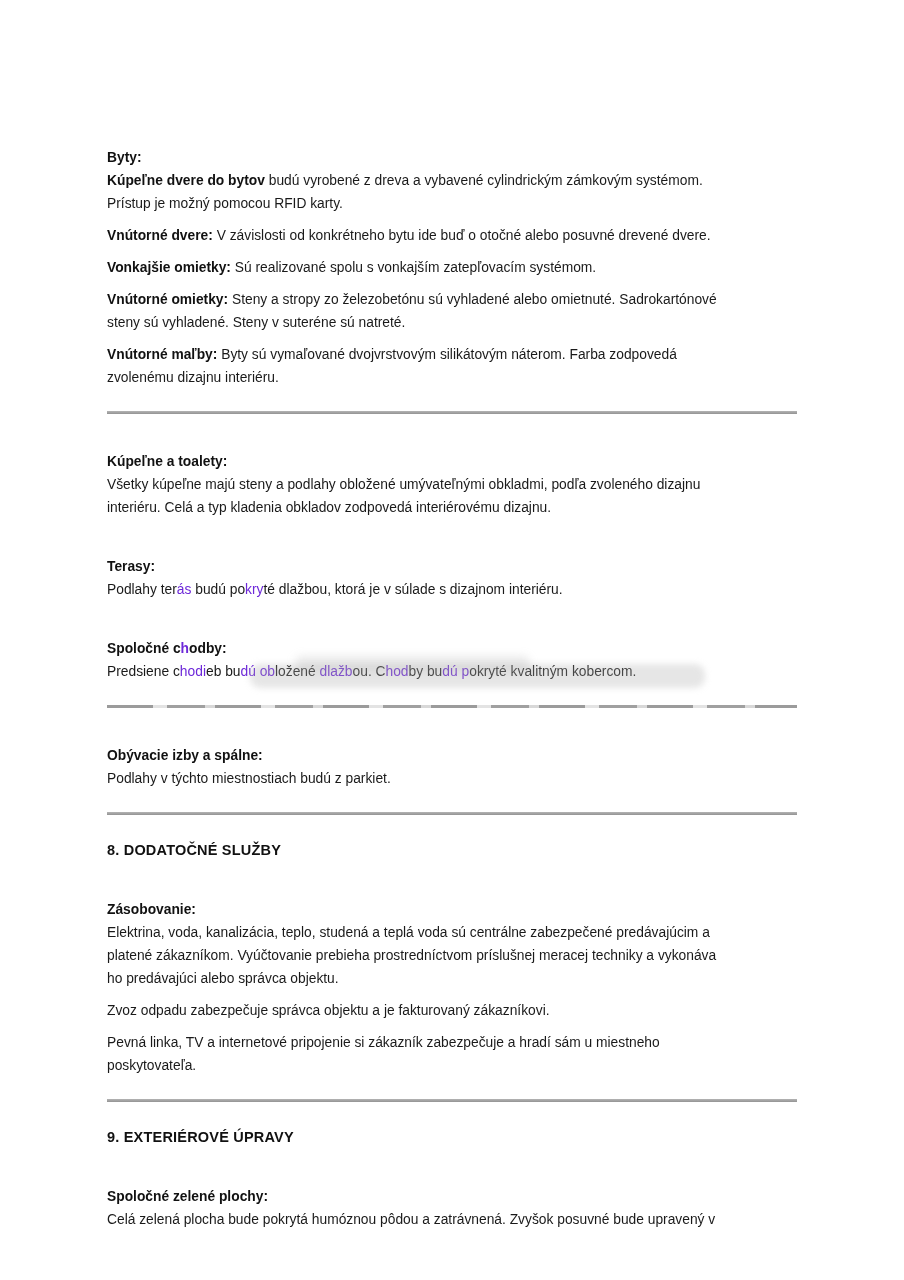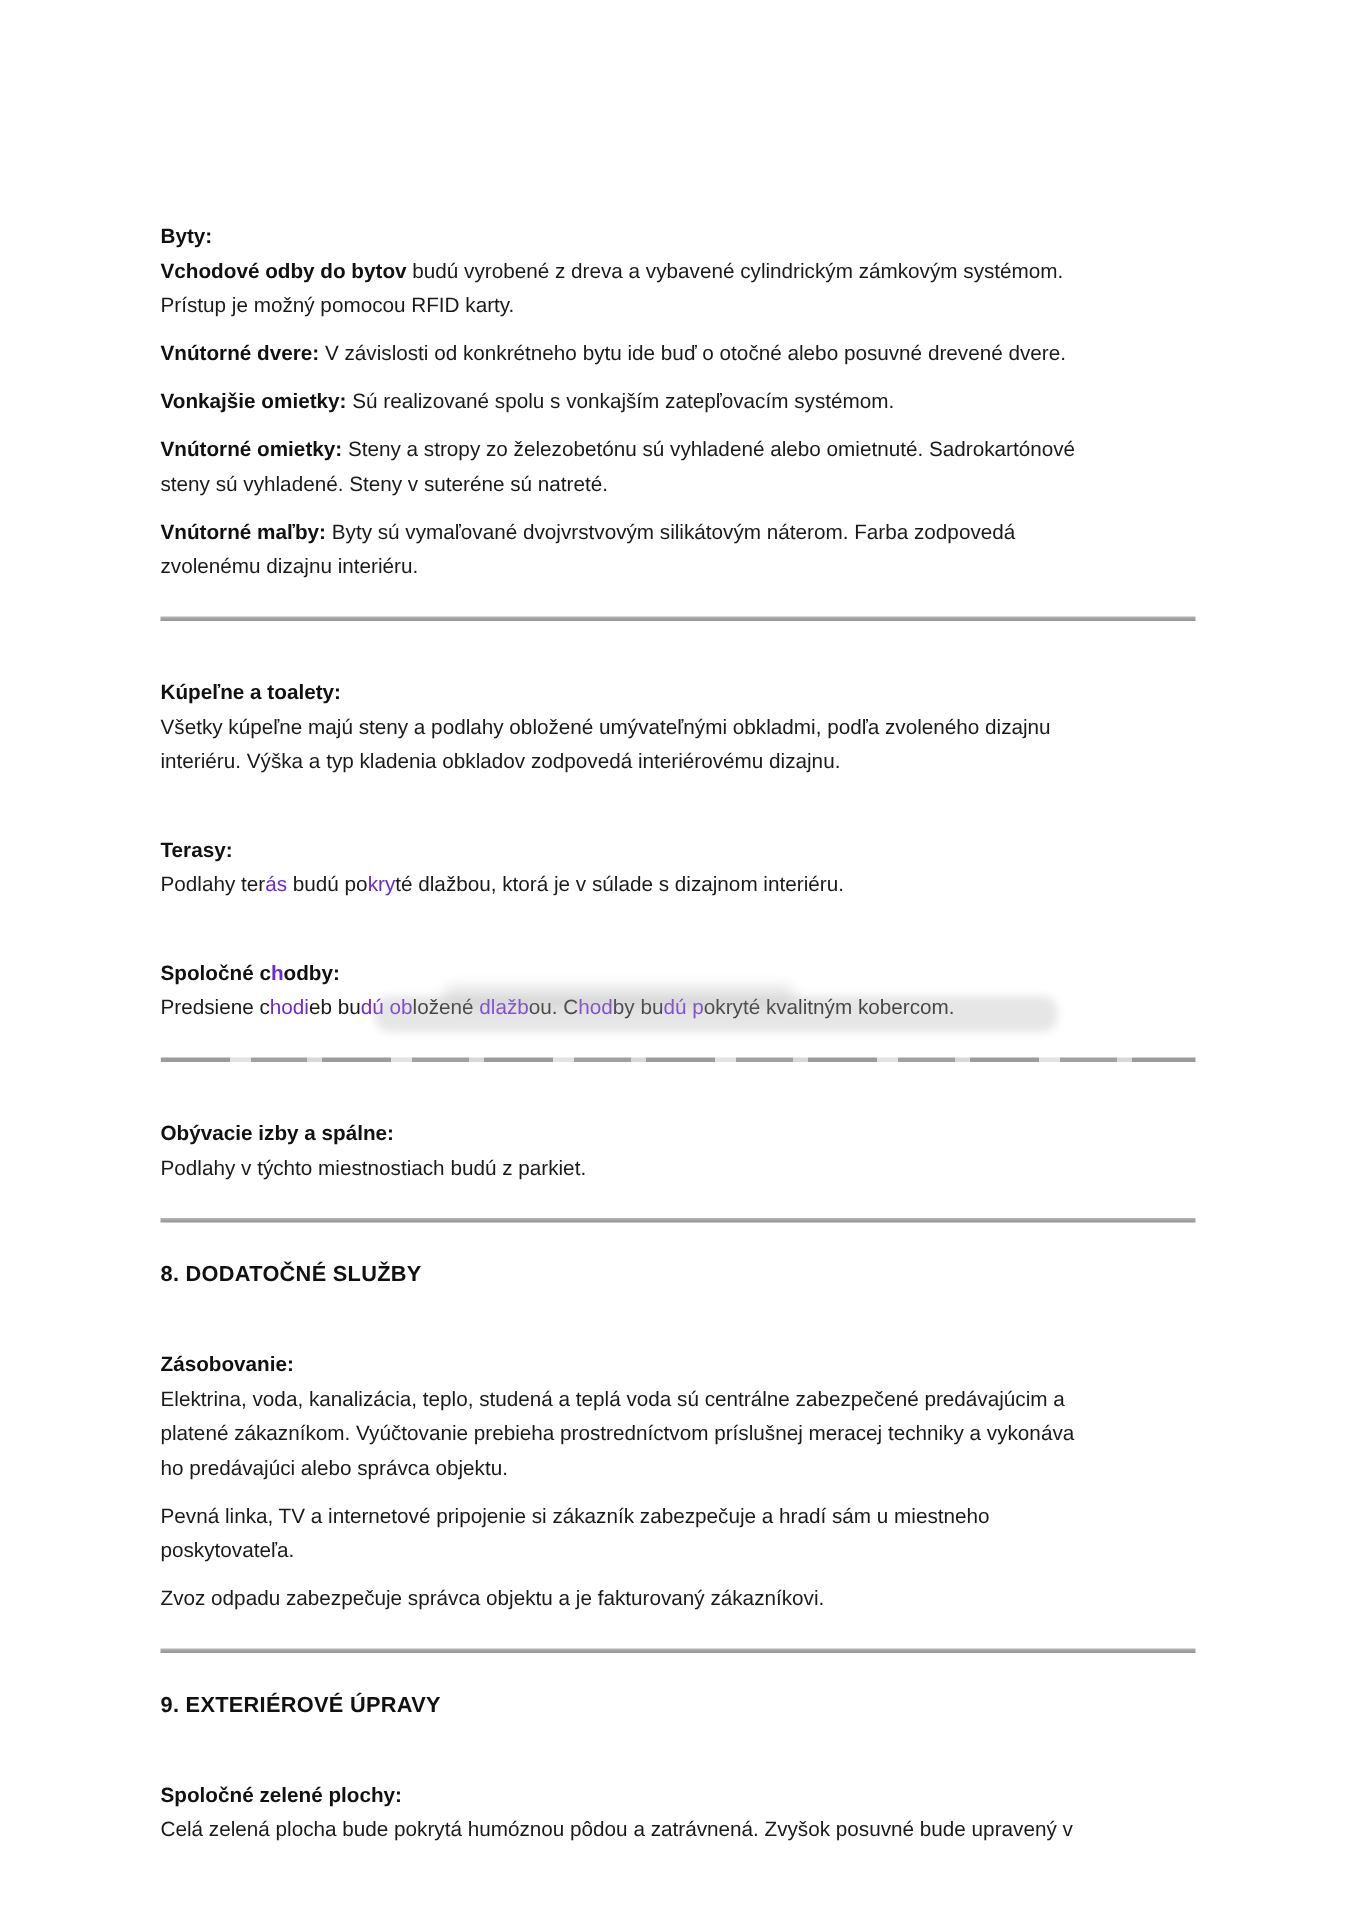--- a/index.html
+++ b/index.html
@@ -24,53 +24,53 @@
   .seg{white-space:pre-wrap;}
 </style>
 </head>
 <body>
 
 <div class="page">
   <div class="content">
 
     <p class="tight"><b>Byty:</b></p>
 
-    <p><b class="seg">Vchodové odby do bytov</b><span class="seg"> budú vyrobené z dreva a vybavené cylindrickým zámkovým systémom.</span><br><span class="seg">Prístup je možný pomocou RFID karty.</span></p>
+    <p><b class="seg">Kúpeľne dvere do bytov</b><span class="seg"> budú vyrobené z dreva a vybavené cylindrickým zámkovým systémom.</span><br><span class="seg">Prístup je možný pomocou RFID karty.</span></p>
 
     <p><b class="seg">Vnútorné dvere:</b><span class="seg"> V závislosti od konkrétneho bytu ide buď o otočné alebo posuvné drevené dvere.</span></p>
 
     <p><b class="seg">Vonkajšie omietky:</b><span class="seg"> Sú realizované spolu s vonkajším zatepľovacím systémom.</span></p>
 
     <p><b class="seg">Vnútorné omietky:</b><span class="seg"> Steny a stropy zo železobetónu sú vyhladené alebo omietnuté. Sadrokartónové</span><br><span class="seg">steny sú vyhladené. Steny v suteréne sú natreté.</span></p>
 
     <p><b class="seg">Vnútorné maľby:</b><span class="seg"> Byty sú vymaľované dvojvrstvovým silikátovým náterom. Farba zodpovedá</span><br><span class="seg">zvolenému dizajnu interiéru.</span></p>
 
     <div class="divider"></div>
 
 
-    <p><span class="lblline">Kúpeľne a toalety:</span><span class="seg">Všetky kúpeľne majú steny a podlahy obložené umývateľnými obkladmi, podľa zvoleného dizajnu</span><br><span class="seg">interiéru. Výška a typ kladenia obkladov zodpovedá interiérovému dizajnu.</span></p>
+    <p><span class="lblline">Kúpeľne a toalety:</span><span class="seg">Všetky kúpeľne majú steny a podlahy obložené umývateľnými obkladmi, podľa zvoleného dizajnu</span><br><span class="seg">interiéru. Celá a typ kladenia obkladov zodpovedá interiérovému dizajnu.</span></p>
 
     <p><span class="lblline">Terasy:</span><span class="seg">Podlahy ter</span><span class="seg dim">ás</span><span class="seg"> budú po</span><span class="seg dim">kry</span><span class="seg">té dlažbou, ktorá je v súlade s dizajnom interiéru.</span></p>
 
     <p><span class="lblline"><b class="seg">Spoločné c</b><b class="seg dim">h</b><b class="seg">odby:</b></span><span class="seg">Predsiene c</span><span class="seg dim">hodi</span><span class="seg">eb bu</span><span class="seg dim">dú</span><span class="seg"> </span><span class="seg dim">ob</span><span class="seg">ložené </span><span class="seg dim">dlažb</span><span class="seg">ou. C</span><span class="seg dim">hod</span><span class="seg">by bu</span><span class="seg dim">dú</span><span class="seg"> </span><span class="seg dim">p</span><span class="seg">okryté kvalitným kobercom.</span></p>
 
     <div class="divider dashed"></div>
 
 
     <p><span class="lblline">Obývacie izby a spálne:</span><span class="seg">Podlahy v týchto miestnostiach budú z parkiet.</span></p>
 
     <div class="divider"></div>
 
     <h2>8. DODATOČNÉ SLUŽBY</h2>
 
     <p><span class="lblline">Zásobovanie:</span><span class="seg">Elektrina, voda, kanalizácia, teplo, studená a teplá voda sú centrálne zabezpečené predávajúcim a</span><br><span class="seg">platené zákazníkom. Vyúčtovanie prebieha prostredníctvom príslušnej meracej techniky a vykonáva</span><br><span class="seg">ho predávajúci alebo správca objektu.</span></p>
 
+    <p><span class="seg">Zvoz odpadu zabezpečuje správca objektu a je fakturovaný zákazníkovi.</span></p>
+
     <p><span class="seg">Pevná linka, TV a internetové pripojenie si zákazník zabezpečuje a hradí sám u miestneho</span><br><span class="seg">poskytovateľa.</span></p>
-
-    <p><span class="seg">Zvoz odpadu zabezpečuje správca objektu a je fakturovaný zákazníkovi.</span></p>
 
     <div class="divider"></div>
 
     <h2>9. EXTERIÉROVÉ ÚPRAVY</h2>
 
     <p><span class="lblline">Spoločné zelené plochy:</span><span class="seg">Celá zelená plocha bude pokrytá humóznou pôdou a zatrávnená. Zvyšok posuvné bude upravený v</span></p>
 
   </div>
 
   <div class="smudge smudge-1"></div>

